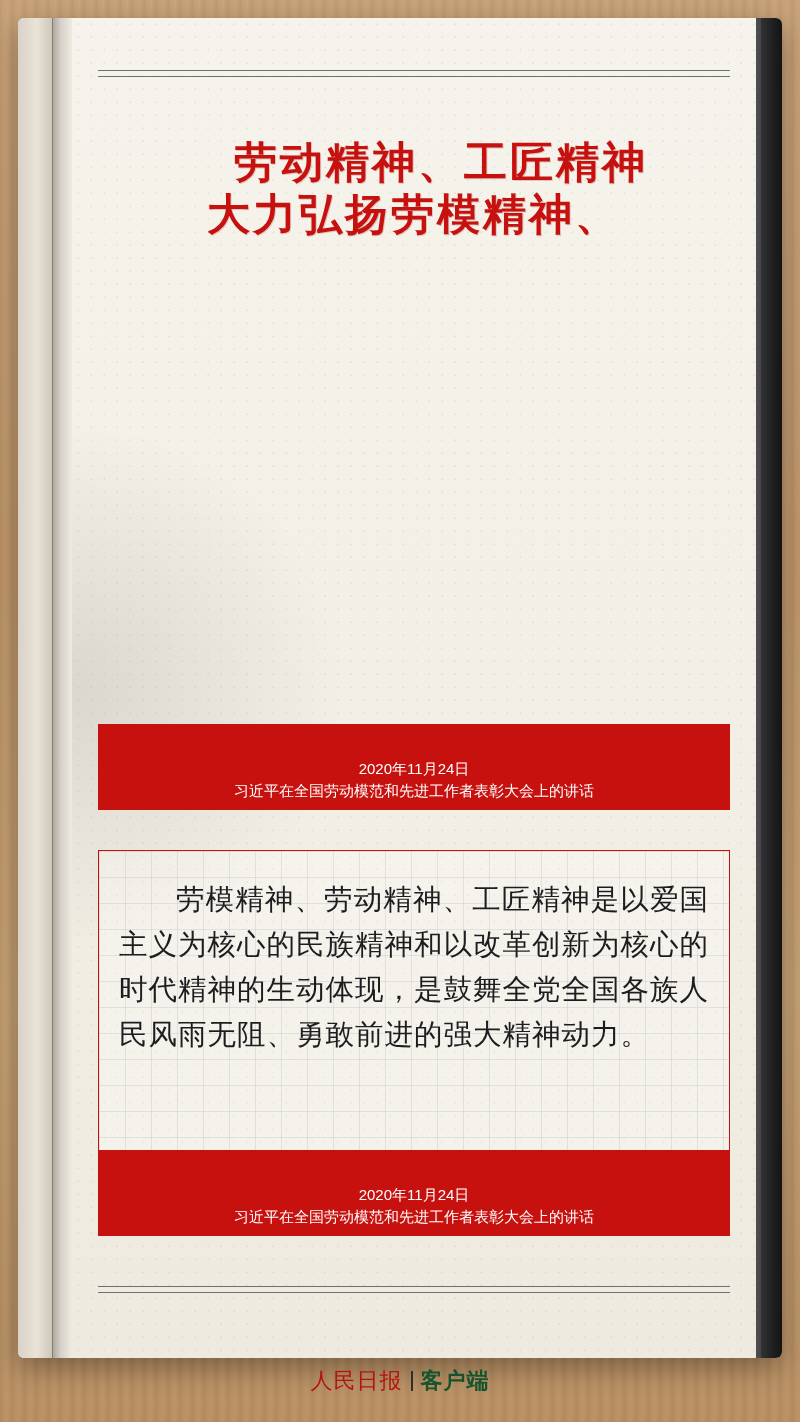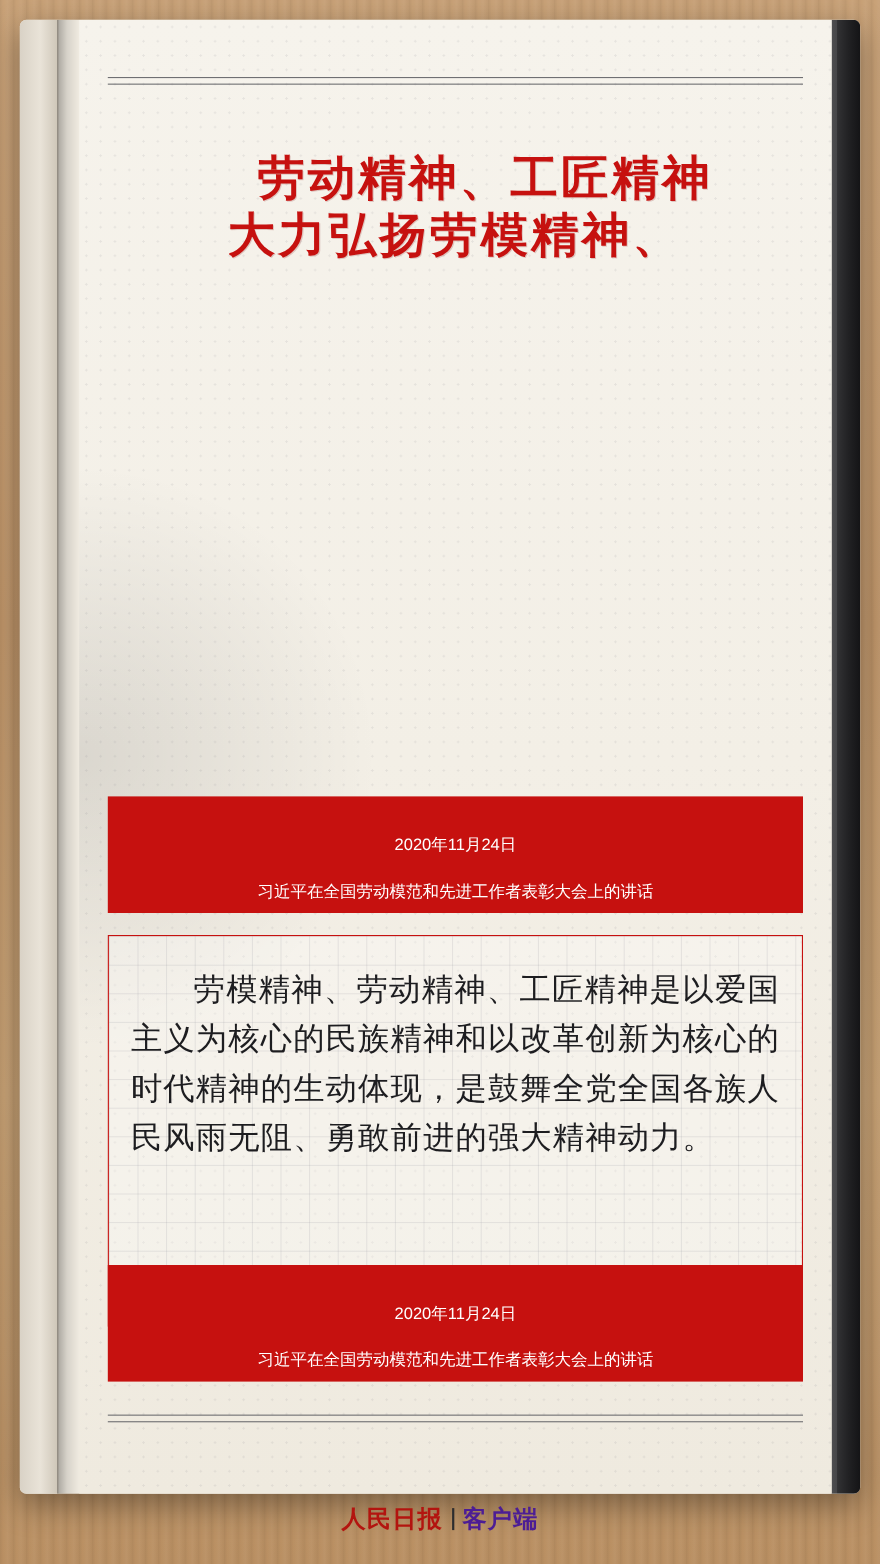--- a/index.html
+++ b/index.html
@@ -167,52 +167,51 @@
     font-family: "Liberation Sans", sans-serif;
   }
   .source-bar .date {
     font-size: 15px;
     line-height: 1.45;
     margin-top: 28px;
   }
   .source-bar .speech {
     font-size: 15px;
     line-height: 1.45;
-    margin-top: 20px;
   }
   .src-1 { top: 706px; }
   .src-2 { top: 1132px; }
 
   
   .footer {
     position: absolute;
     left: 0; right: 0;
     bottom: 26px;
     display: flex;
     align-items: center;
     justify-content: center;
     gap: 8px;
   }
   .footer .rmrb {
     font-family: "DejaVu Serif", serif;
-    font-weight: bold;
+    font-weight: normal;
     font-size: 22px;
     color: #b3140f;
     letter-spacing: 1px;
   }
   .footer .divider {
     width: 2px;
     height: 20px;
     background: #2d2d2f;
   }
   .footer .client {
     font-family: "DejaVu Serif", serif;
     font-weight: bold;
     font-size: 22px;
-    color: #4c1d95;
+    color: #14532d;
     letter-spacing: 1px;
   }
 </style>
 </head>
 <body>
 
 <div class="desk"></div>
 
 <div class="notebook">
 

